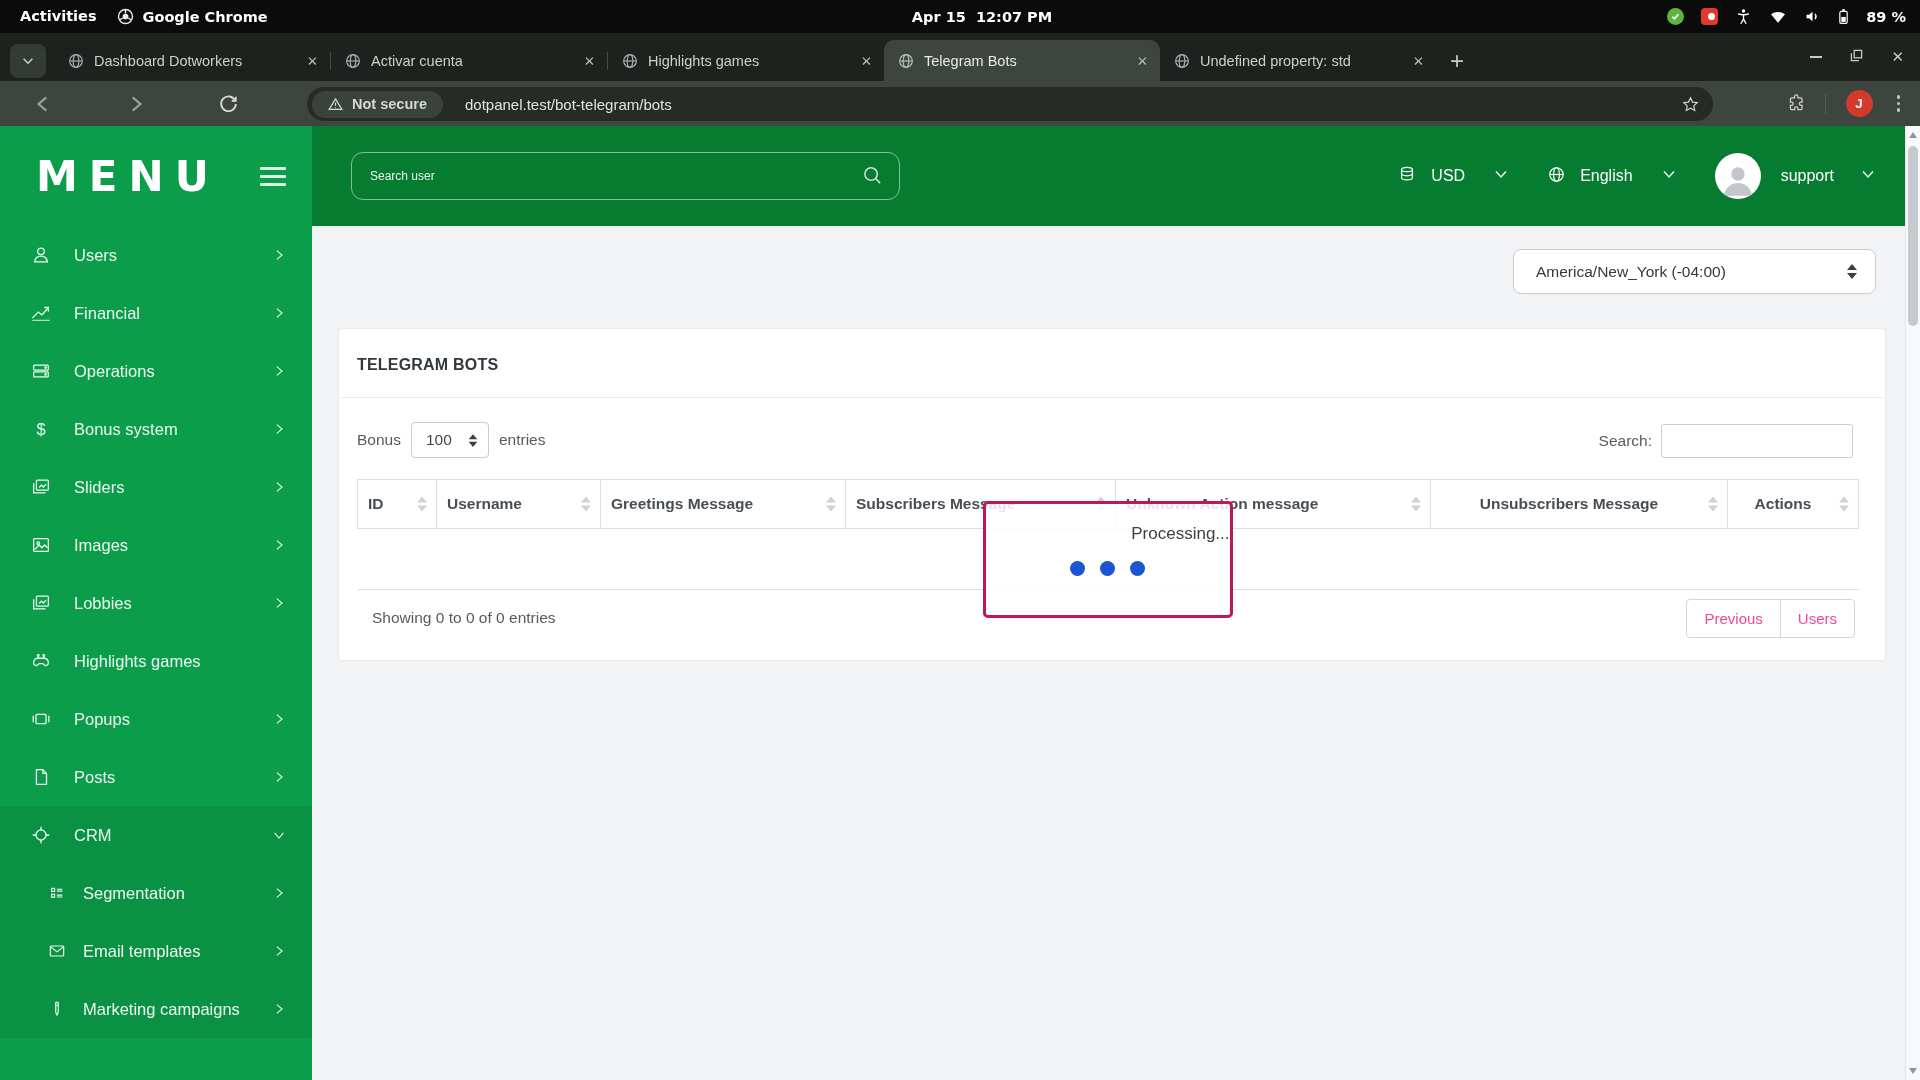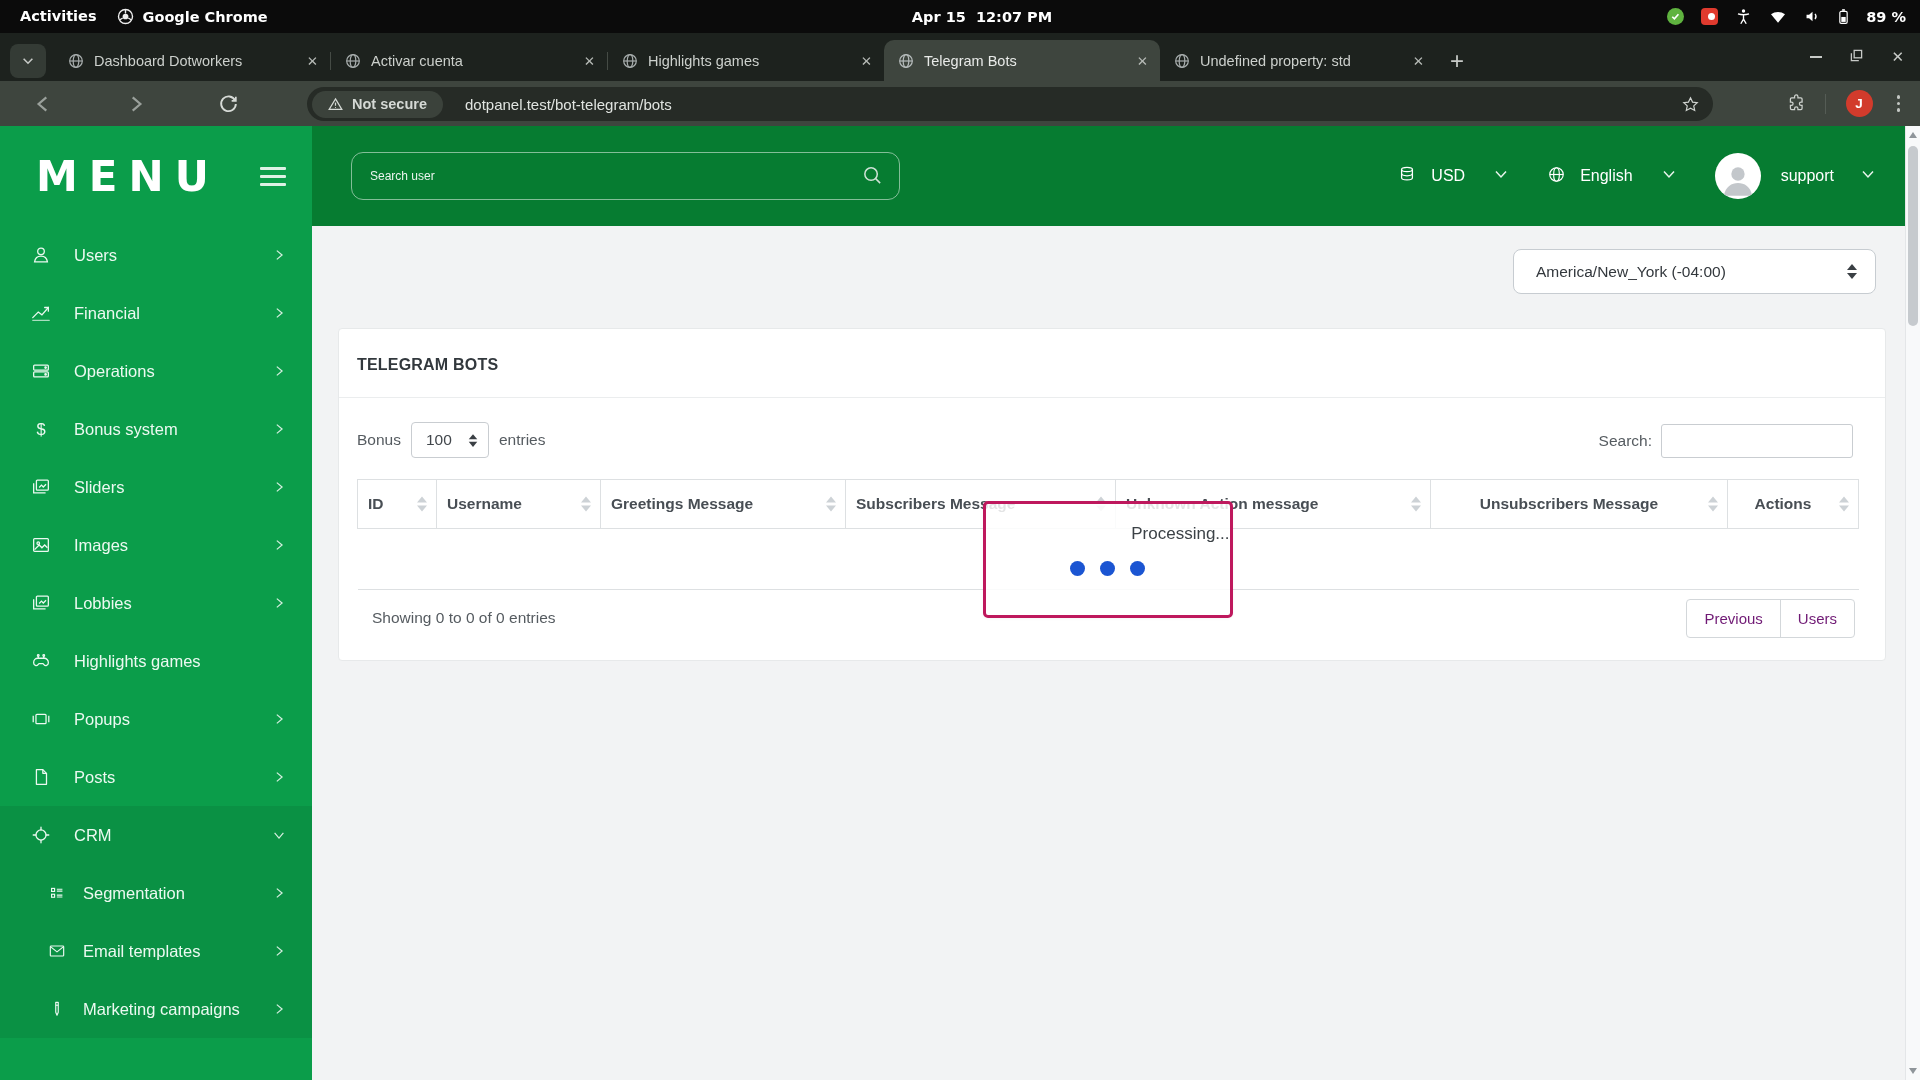--- a/index.html
+++ b/index.html
@@ -134,21 +134,21 @@
                 border-radius:5px; text-align:right; box-shadow:0 1px 3px rgba(0,0,0,.04); }
   .processing .p-text { margin-top:20px; font-size:17px; color:#3c4247; }
   .p-dots { margin-top:17px; display:flex; justify-content:center; gap:15px; }
   .p-dots i { width:15px; height:15px; border-radius:50%; background:#1b55d2; }
 
   .foot-row { position:absolute; left:33px; right:30px; top:268px; height:42px; display:flex;
               align-items:center; }
   .info-text { font-size:15.5px; color:#555b60; }
   .pager { margin-left:auto; display:flex; border:1px solid #d3d7da; border-radius:4px; overflow:hidden;
            background:#fff; }
-  .pager .pg { padding:10px 17px; font-size:15px; color:#701a75; }
+  .pager .pg { padding:10px 17px; font-size:15px; color:#ec4899; }
   .pager .pg + .pg { border-left:1px solid #d3d7da; }
 
   
   .scrollbar { position:absolute; right:0; top:126px; width:15px; height:954px; background:#f8f9fa;
                border-left:1px solid #e4e6e8; }
   .sb-arrow { position:absolute; left:50%; transform:translateX(-50%); width:0; height:0;
               border-left:4.5px solid transparent; border-right:4.5px solid transparent; }
   .sb-up { top:6px; border-bottom:6px solid #8f959a; }
   .sb-dn { bottom:6px; border-top:6px solid #8f959a; }
   .sb-thumb { position:absolute; left:2px; top:20px; width:10px; height:180px; background:#c6cace;

